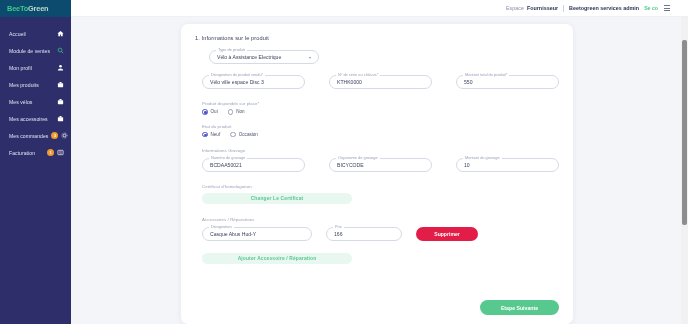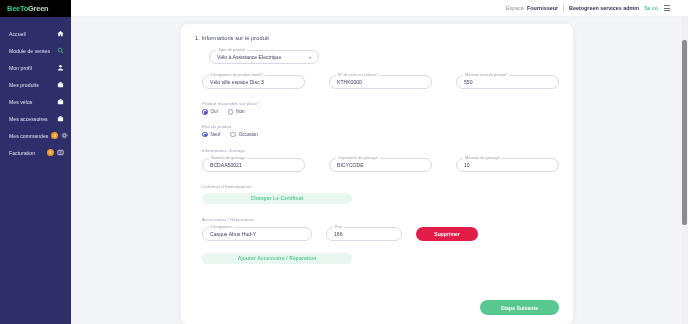--- a/index.html
+++ b/index.html
@@ -25,21 +25,21 @@
   .tb-strong { font-size: 5.4px; color: #2f3456; font-weight: bold; }
   .tb-sep { width:1px; height:7px; background:#cfd3e0; margin: 0 5px; }
   .tb-green { font-size: 5.2px; color: #4ec98a; font-weight: bold; margin-left:5px;}
   .tb-menu { margin-left:6px; width:6px; height:6px; position:relative;}
   .tb-menu i { position:absolute; left:0; width:6px; height:1px; background:#6f7590; display:block;}
   .tb-menu i:nth-child(1){top:0;} .tb-menu i:nth-child(2){top:2.5px;} .tb-menu i:nth-child(3){top:5px;}
 
   
   #logo-area {
     position:absolute; left:0; top:0; width:71px; height:17px;
-    background:#000000; display:flex; align-items:center; padding-left:7px; z-index:6;
+    background:#0c4a6e; display:flex; align-items:center; padding-left:7px; z-index:6;
   }
   #logo-text { font-size:7.4px; font-weight:bold; letter-spacing:-0.2px; }
   .lg-a { color:#3ec88a; } .lg-b { color:#b9d9c9; }
 
   
   #sidebar {
     position:absolute; left:0; top:17px; width:71px; height:307px;
     background:#2e2e6b;
     padding-top:8px;
     z-index:4;

